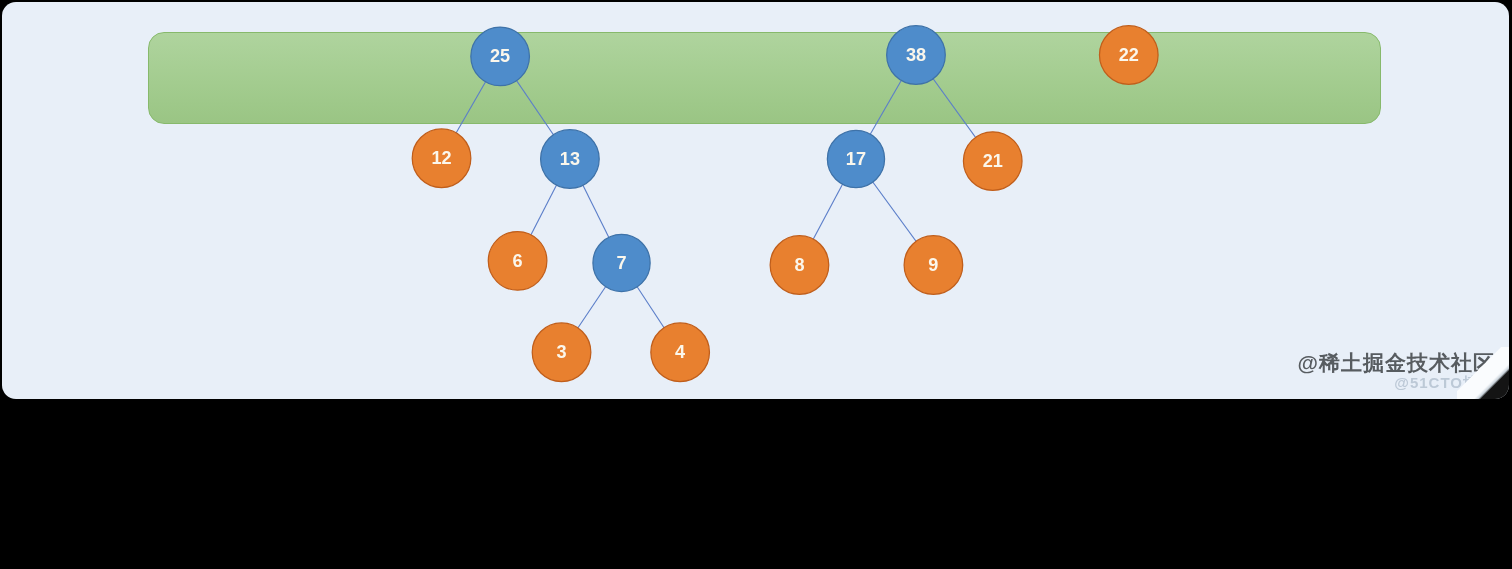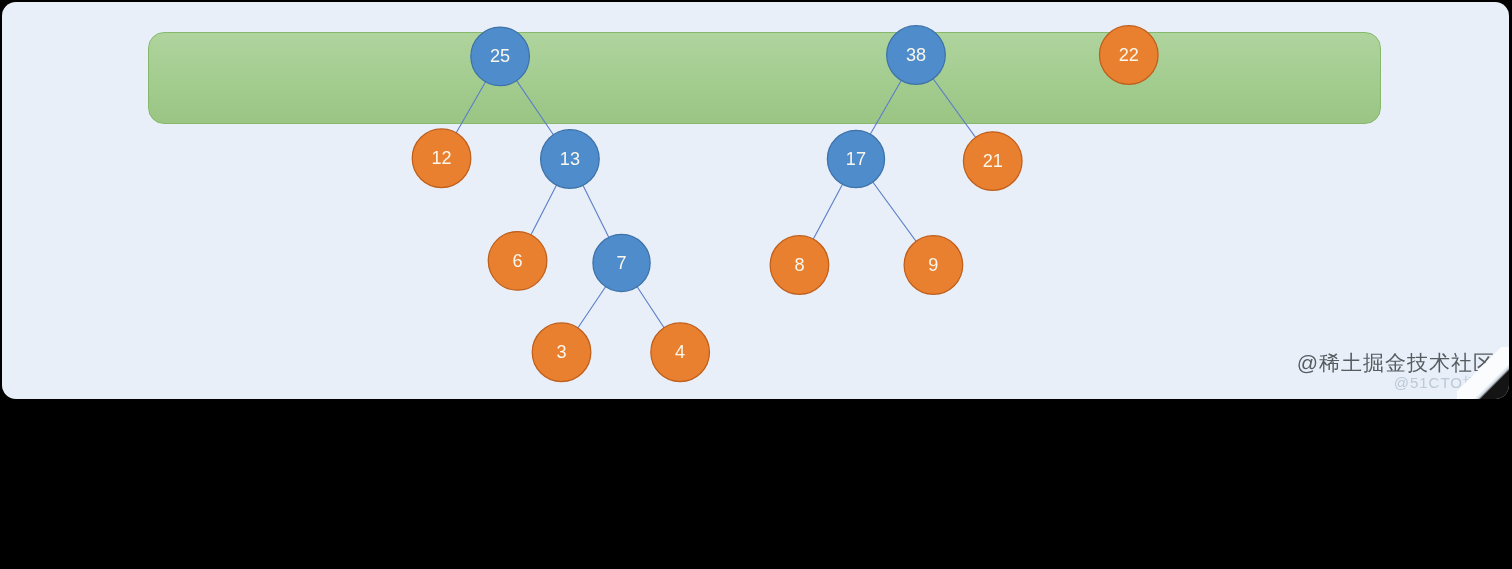--- a/index.html
+++ b/index.html
@@ -8,20 +8,21 @@
     width: 1512px;
     height: 569px;
     background: #000000;
     font-family: "Liberation Sans", sans-serif;
     overflow: hidden;
   }
   .stage {
     position: relative;
     width: 1512px;
     height: 404px;
+    font-weight: bold;
   }
   .panel {
     position: absolute;
     left: 2px;
     top: 2px;
     right: 3px;
     bottom: 5px;
     background: #E8EFF8;
     border-radius: 14px;
     overflow: hidden;

